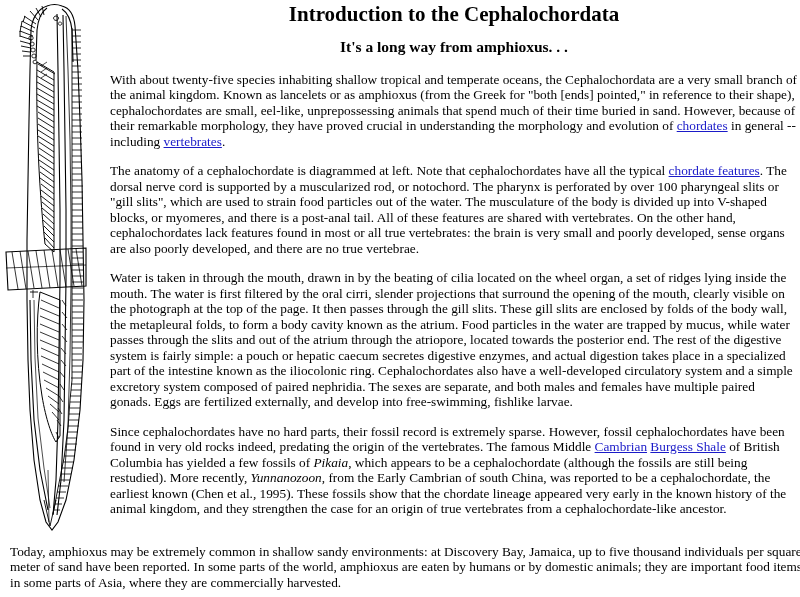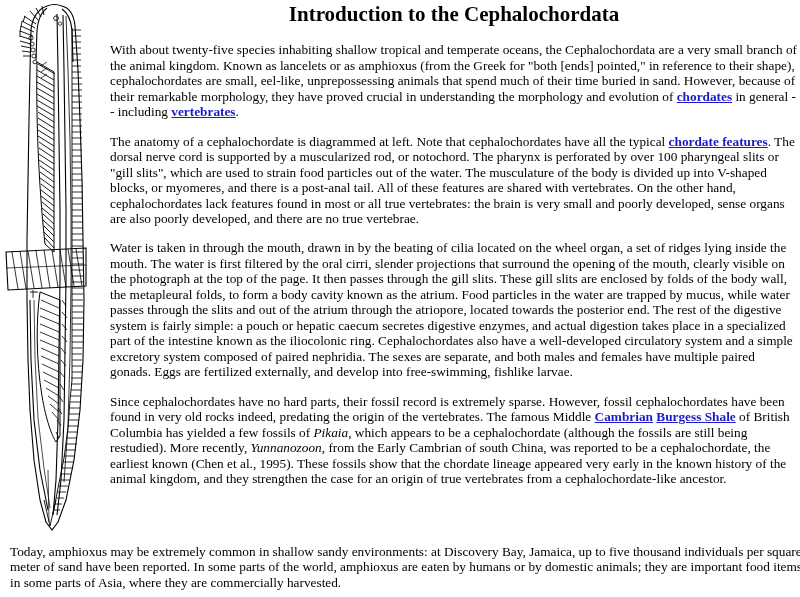--- a/index.html
+++ b/index.html
@@ -83,21 +83,20 @@
   #footer-col p {
     margin: 0;
     padding: 0;
     font-size: 13.3px;
     line-height: 1.165;
   }
 
   a.doclink {
     color: #1a1ac8;
     text-decoration: underline;
-    font-weight: bold;
   }
   b.term { font-weight: normal; }
   i.sciname { font-style: italic; }
 </style>
 </head>
 <body>
 
 <div id="page">
 
   <div id="figure-col">
@@ -331,20 +330,21 @@
         </g>
 
       </g>
     </svg>
   </div>
 
   <div id="text-col">
 
     <h1 id="page-title">Introduction to the Cephalochordata</h1>
 
+    <h2 id="page-subtitle">It's a long way from amphioxus. . .</h2>
 
     <p class="body-para"><span>With about twenty-five species inhabiting shallow tropical and temperate oceans, the Cephalochordata are a very small branch of the animal kingdom. Known as lancelets or as amphioxus (from the Greek for "both [ends] pointed," in reference to their shape), cephalochordates are small, eel-like, unprepossessing animals that spend much of their time buried in sand. However, because of their remarkable morphology, they have proved crucial in understanding the morphology and evolution of </span><a class="doclink" href="#">chordates</a><span> in general -- including </span><a class="doclink" href="#">vertebrates</a><span>.</span></p>
 
     <p class="body-para"><span>The anatomy of a cephalochordate is diagrammed at left. Note that cephalochordates have all the typical </span><a class="doclink" href="#">chordate features</a><span>. The </span><b class="term">dorsal nerve cord</b><span> is supported by a muscularized rod, or </span><b class="term">notochord</b><span>. The pharynx is perforated by over 100 </span><b class="term">pharyngeal slits</b><span> or "gill slits", which are used to strain food particles out of the water. The musculature of the body is divided up into V-shaped blocks, or </span><b class="term">myomeres</b><span>, and there is a </span><b class="term">post-anal tail</b><span>. All of these features are shared with vertebrates. On the other hand, cephalochordates lack features found in most or all true vertebrates: the brain is very small and poorly developed, sense organs are also poorly developed, and there are no true </span><b class="term">vertebrae</b><span>.</span></p>
 
     <p class="body-para"><span>Water is taken in through the mouth, drawn in by the beating of cilia located on the </span><b class="term">wheel organ</b><span>, a set of ridges lying inside the mouth. The water is first filtered by the </span><b class="term">oral cirri</b><span>, slender projections that surround the opening of the mouth, clearly visible on the photograph at the top of the page. It then passes through the gill slits. These gill slits are enclosed by folds of the body wall, the </span><b class="term">metapleural folds</b><span>, to form a body cavity known as the </span><b class="term">atrium</b><span>. Food particles in the water are trapped by mucus, while water passes through the slits and out of the atrium through the </span><b class="term">atriopore</b><span>, located towards the posterior end. The rest of the digestive system is fairly simple: a pouch or </span><b class="term">hepatic caecum</b><span> secretes digestive enzymes, and actual digestion takes place in a specialized part of the intestine known as the </span><b class="term">iliocolonic ring</b><span>. Cephalochordates also have a well-developed circulatory system and a simple excretory system composed of paired </span><b class="term">nephridia</b><span>. The sexes are separate, and both males and females have multiple paired gonads. Eggs are fertilized externally, and develop into free-swimming, fishlike larvae.</span></p>
 
     <p class="body-para"><span>Since cephalochordates have no hard parts, their fossil record is extremely sparse. However, fossil cephalochordates have been found in very old rocks indeed, predating the origin of the vertebrates. The famous Middle </span><a class="doclink" href="#">Cambrian</a><span> </span><a class="doclink" href="#">Burgess Shale</a><span> of British Columbia has yielded a few fossils of </span><i class="sciname">Pikaia</i><span>, which appears to be a cephalochordate (although the fossils are still being restudied). More recently, </span><i class="sciname">Yunnanozoon</i><span>, from the Early Cambrian of south China, was reported to be a cephalochordate, the earliest known (Chen et al., 1995). These fossils show that the chordate lineage appeared very early in the known history of the animal kingdom, and they strengthen the case for an origin of true vertebrates from a cephalochordate-like ancestor.</span></p>
 
   </div>

